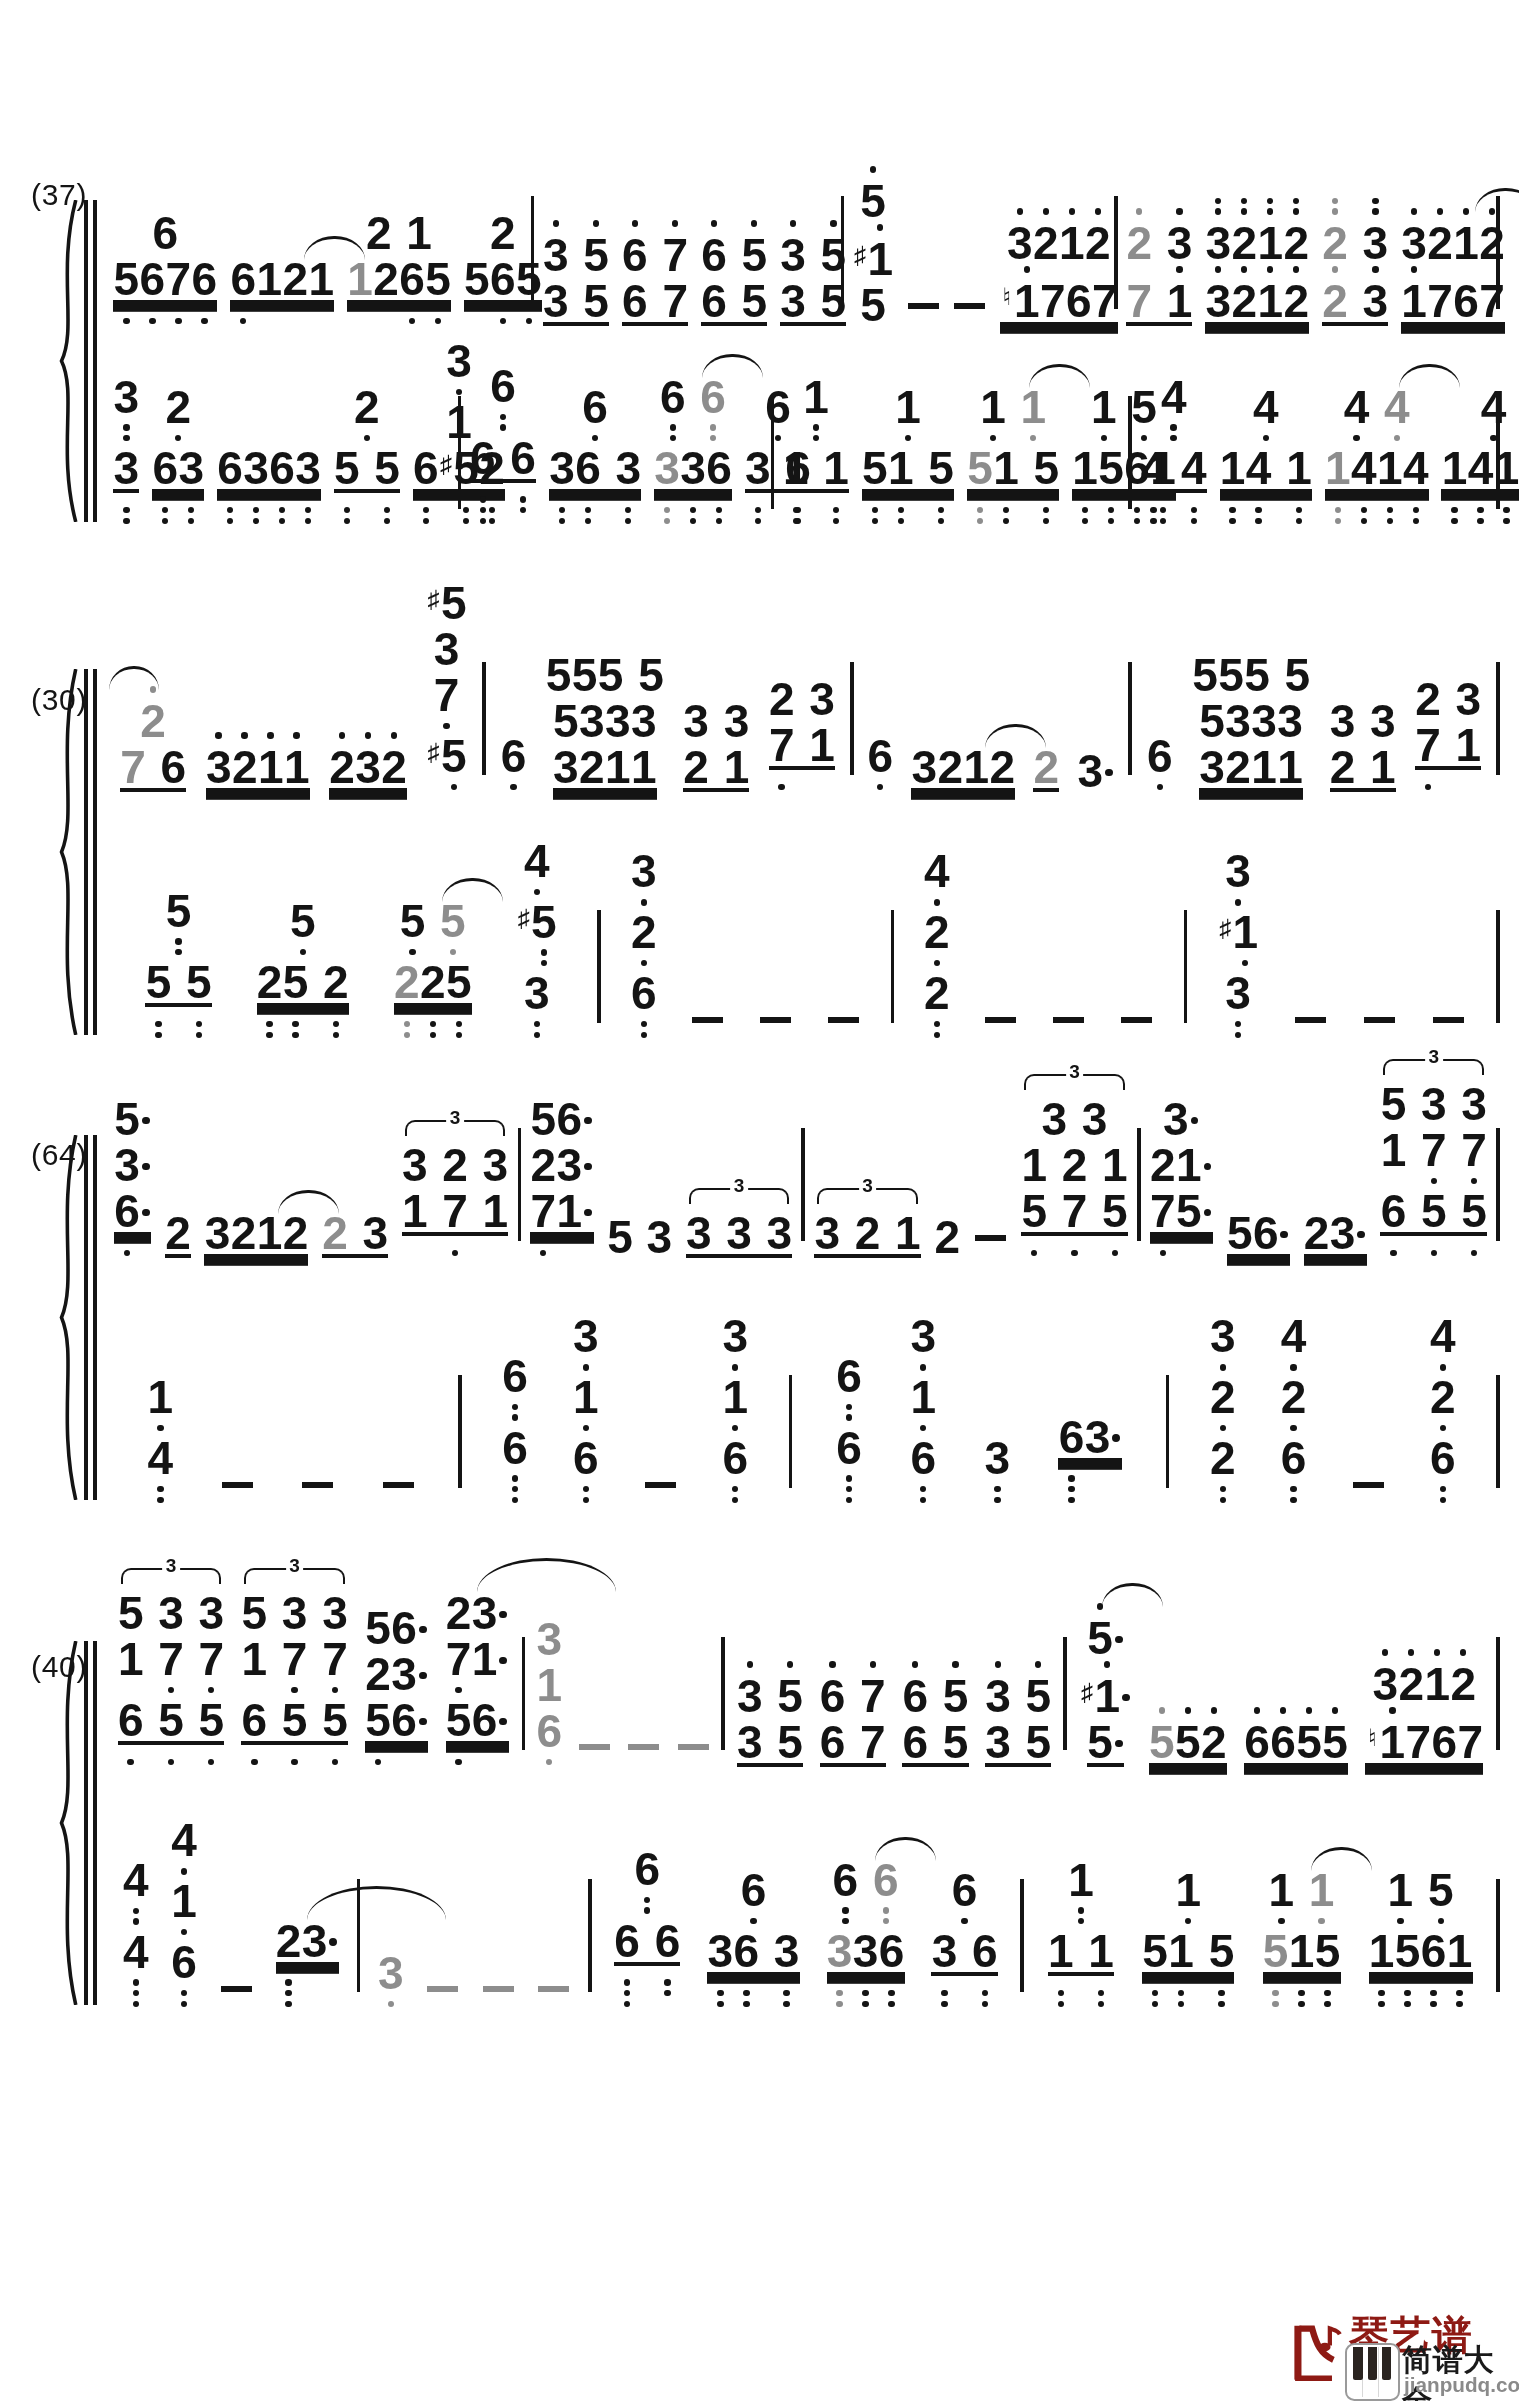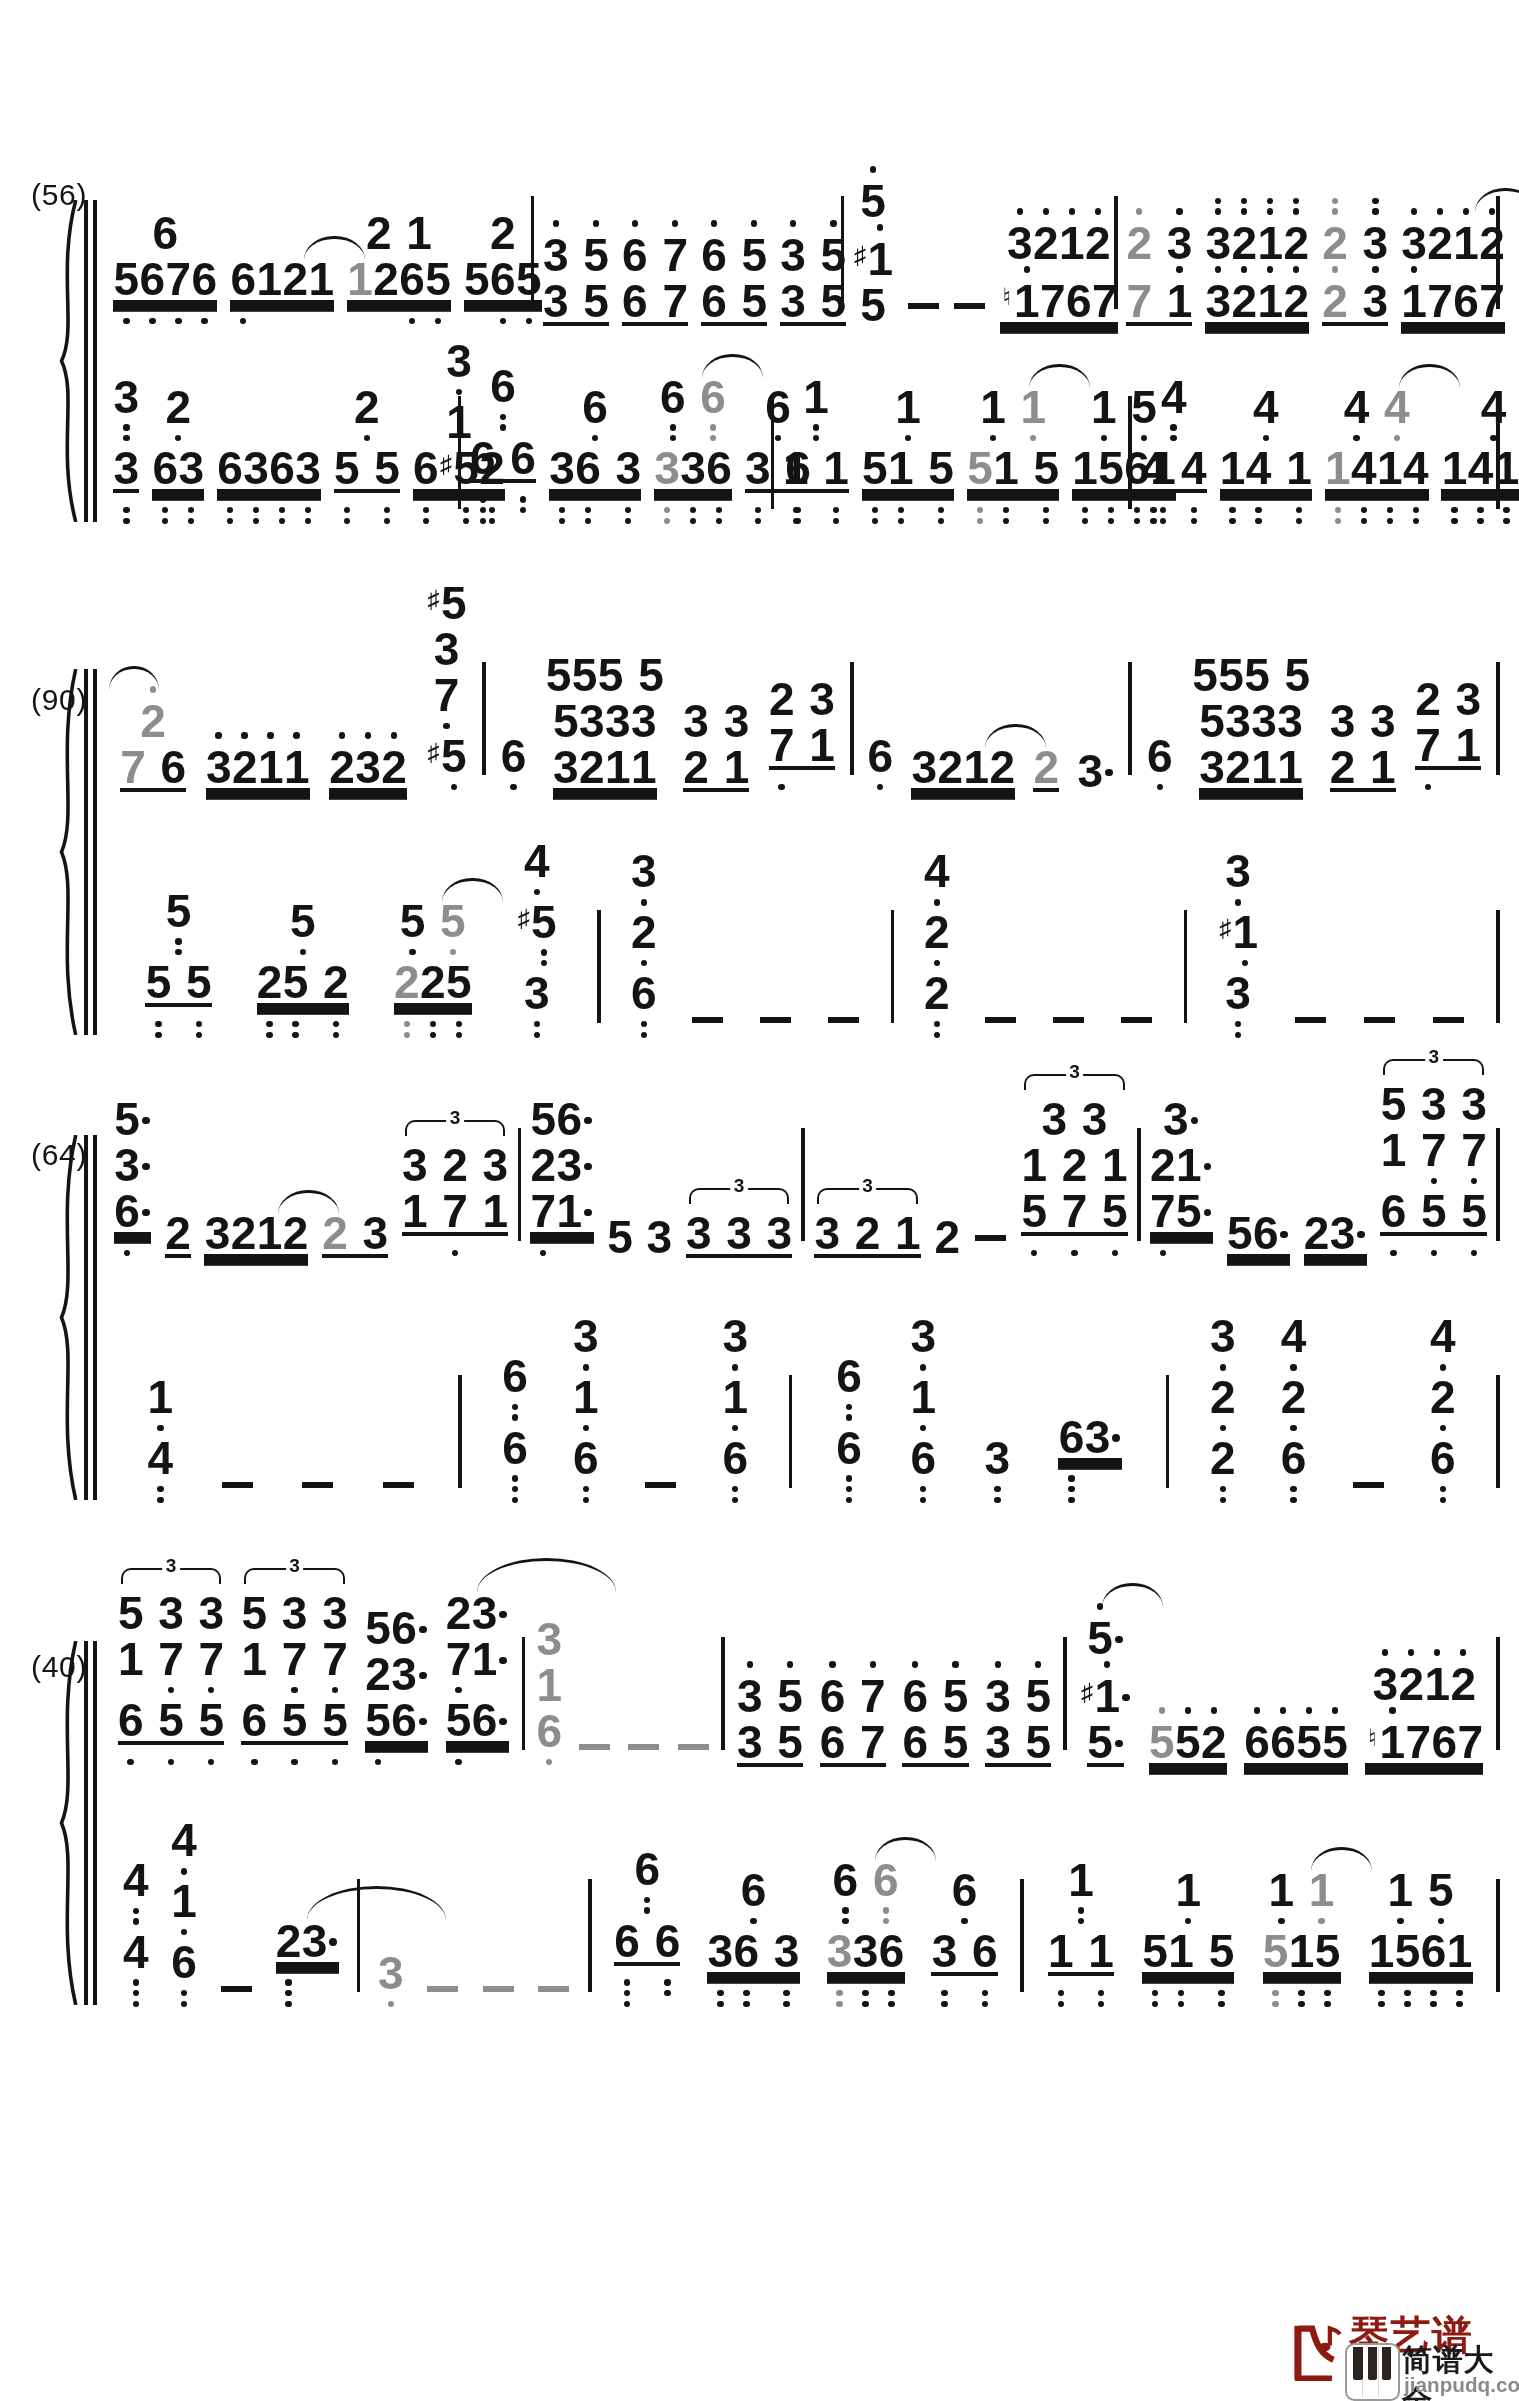--- a/index.html
+++ b/index.html
@@ -62,21 +62,21 @@
     <div class="wm-piano">
       <div class="s" style="left:15px;"></div>
         <div class="s" style="left:31px;"></div>
       <div class="k" style="left:6.4px;"></div>
         <div class="k" style="left:20.7px;"></div>
         <div class="k" style="left:35px;"></div>
     </div>
     <div class="wm-title">简谱大全</div>
     <div class="wm-url">jianpudq.com</div>
   </div>
-<div class="mlabel" style="left: 31px; top: 178px;">(56)</div>
+<div class="mlabel" style="left: 31px; top: 178px;">(37)</div>
     <svg class="brace" width="33" height="322" style="left: 50px; top: 200px; position: absolute;" viewBox="0 0 46 451">
       <path d="M36 0 C10 99.22 38 180.4 16 225.5 C38 270.59999999999997 10 351.78000000000003 36 451" stroke="#141414" stroke-width="5" fill="none"></path>
     </svg>
     <div class="vline" style="left: 84px; top: 200px; height: 322px;"></div>
     <div class="vline" style="left: 93px; top: 200px; height: 322px;"></div>
     <div class="staff" style="top: 135px; height: 191px;">
       <div class="measure" style="flex-grow: 760;">
         <div class="tok">
           <div class="line">
             <div class="cell" style="width: 26px;">
@@ -1283,21 +1283,21 @@
             <div class="dcell" style="width: 26px;">
               <div class="d"></div>
               <div class="d"></div>
             </div>
             <div class="dcell" style="width: 26px;"></div>
           </div>
         </div>
       </div>
       <div class="bar"></div>
     </div>
-    <div class="mlabel" style="left: 31px; top: 683px;">(90)</div>
+    <div class="mlabel" style="left: 31px; top: 683px;">(30)</div>
     <svg class="brace" width="33" height="366" style="left: 50px; top: 669px; position: absolute;" viewBox="0 0 46 514">
       <path d="M36 0 C10 113.08 38 205.60000000000002 16 257 C38 308.4 10 400.92 36 514" stroke="#141414" stroke-width="5" fill="none"></path>
     </svg>
     <div class="vline" style="left: 84px; top: 669px; height: 366px;"></div>
     <div class="vline" style="left: 93px; top: 669px; height: 366px;"></div>
     <div class="staff" style="top: 605px; height: 187px;">
       <div class="measure" style="flex-grow: 620;">
         <div class="tok">
           <div class="tie pre"></div>
           <div class="drow da">

